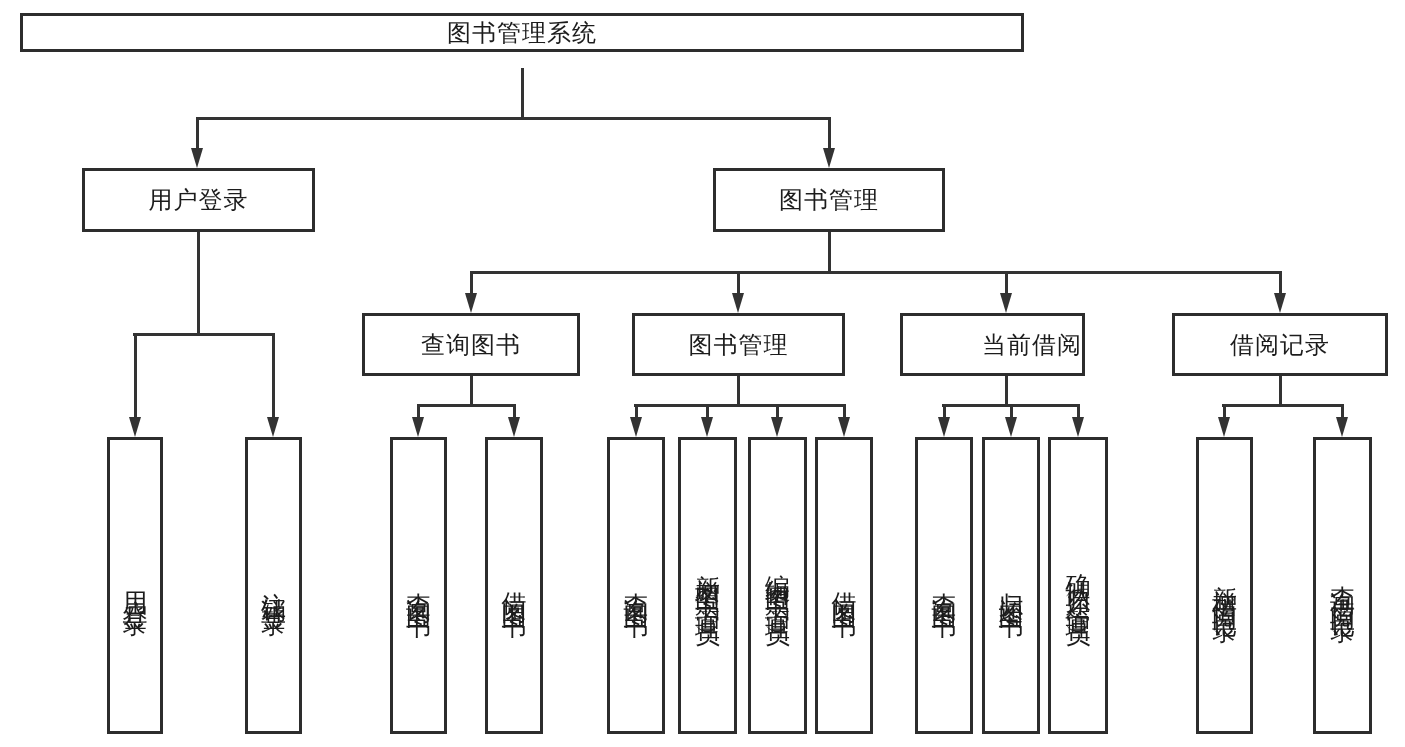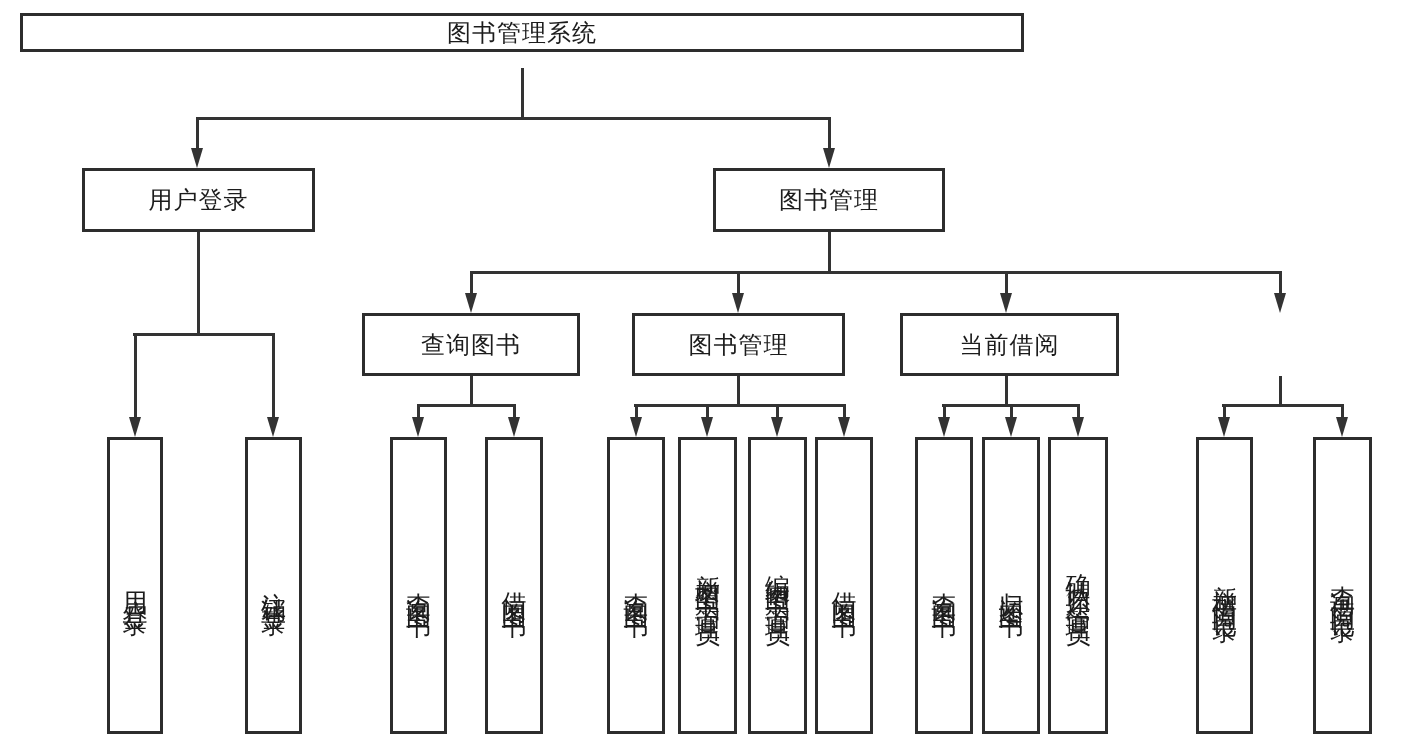--- a/index.html
+++ b/index.html
@@ -73,22 +73,25 @@
     </div>
     <div class="node h" style="left: 713px; top: 168px; width: 232px; height: 64px;">
       <span class="label">图书管理</span>
     </div>
     <div class="node h" style="left: 362px; top: 313px; width: 218px; height: 63px;">
       <span class="label">查询图书</span>
     </div>
     <div class="node h" style="left: 632px; top: 313px; width: 213px; height: 63px;">
       <span class="label">图书管理</span>
     </div>
-    <div class="node h" style="left: 900px; top: 313px; width: 219px; height: 63px;">
+    <div class="node h" style="left: 900px; top: 313px; width: 185px; height: 63px; justify-content: flex-end;">
       <span class="label">当前借阅</span>
+    </div>
+    <div class="node h" style="left: 1172px; top: 313px; width: 216px; height: 63px;">
+      <span class="label">借阅记录</span>
     </div>
     <div class="node v" style="left: 107px; top: 437px; width: 56px; height: 297px;">
       <span class="label">用户登录</span>
     </div>
     <div class="node v" style="left: 245px; top: 437px; width: 57px; height: 297px;">
       <span class="label">注销登录</span>
     </div>
     <div class="node v" style="left: 390px; top: 437px; width: 57px; height: 297px;">
       <span class="label">查询图书</span>
     </div>

